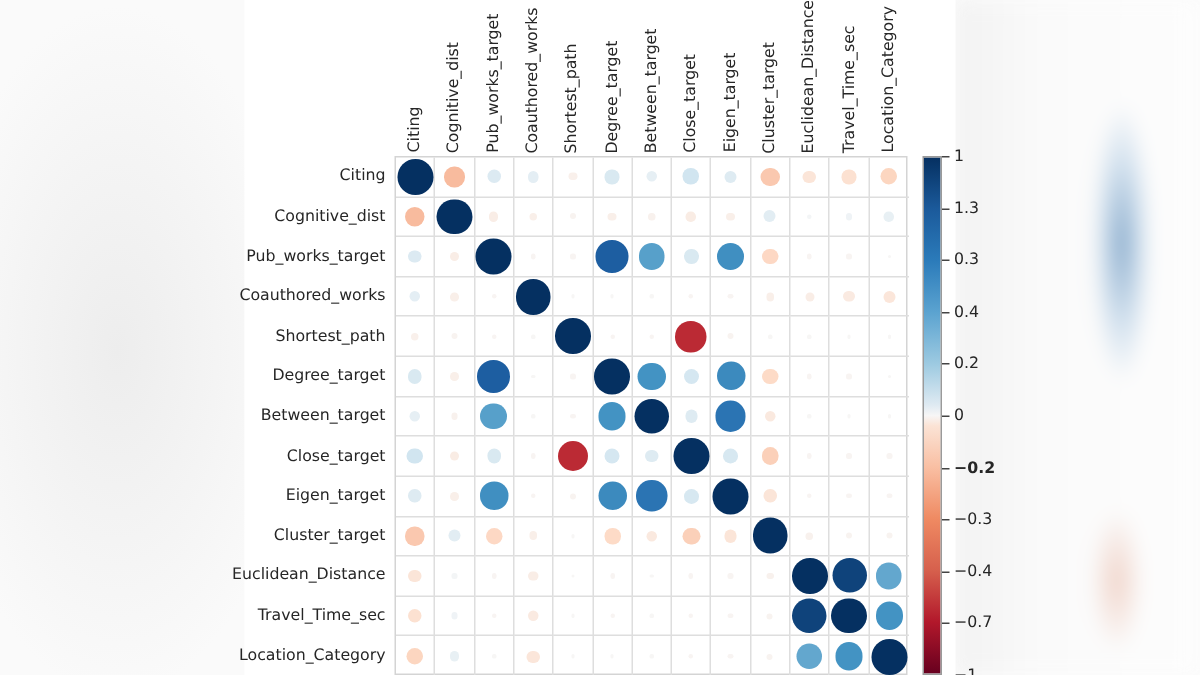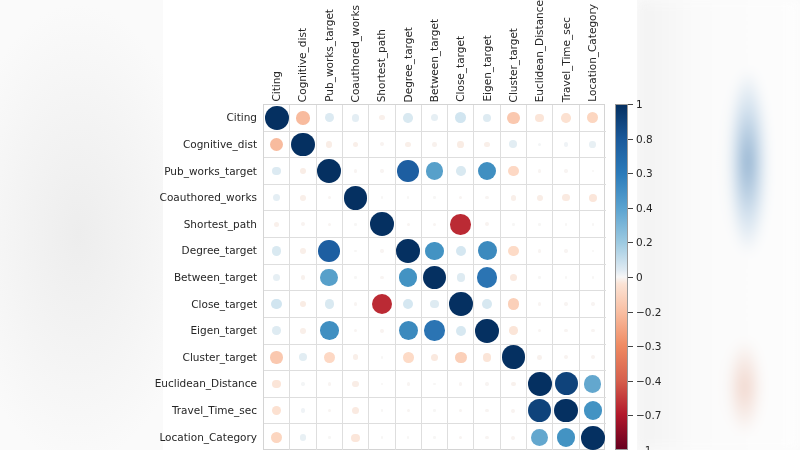--- a/index.html
+++ b/index.html
@@ -744,31 +744,31 @@
         <div class="cell" style="left: 315.692px; top: 319.385px; width: 26.3077px; height: 26.6154px; border-right: none; border-bottom: none;">
           <div class="dot" title="Location_Category × Location_Category = 1.00" style="width: 23.8077px; height: 23.8077px; background: rgb(5, 48, 97);"></div>
         </div>
       </div>
 
     <div id="colorbar-wrap">
       <div id="colorbar"></div>
     <div class="cb-tick" style="top: 0px;"></div>
         <div class="cb-tick-label" style="top: 0px;">1</div>
         <div class="cb-tick" style="top: 34.6px;"></div>
-        <div class="cb-tick-label" style="top: 34.6px;">0.8</div>
+        <div class="cb-tick-label" style="top: 34.6px;">1.3</div>
         <div class="cb-tick" style="top: 69.2px;"></div>
         <div class="cb-tick-label" style="top: 69.2px;">0.3</div>
         <div class="cb-tick" style="top: 103.8px;"></div>
         <div class="cb-tick-label" style="top: 103.8px;">0.4</div>
         <div class="cb-tick" style="top: 138.4px;"></div>
         <div class="cb-tick-label" style="top: 138.4px;">0.2</div>
         <div class="cb-tick" style="top: 173px;"></div>
         <div class="cb-tick-label" style="top: 173px;">0</div>
         <div class="cb-tick" style="top: 207.6px;"></div>
-        <div class="cb-tick-label" style="top: 207.6px;">−0.2</div>
+        <div class="cb-tick-label" style="top: 207.6px; font-weight: bold;">−0.2</div>
         <div class="cb-tick" style="top: 242.2px;"></div>
         <div class="cb-tick-label" style="top: 242.2px;">−0.3</div>
         <div class="cb-tick" style="top: 276.8px;"></div>
         <div class="cb-tick-label" style="top: 276.8px;">−0.4</div>
         <div class="cb-tick" style="top: 311.4px;"></div>
         <div class="cb-tick-label" style="top: 311.4px;">−0.7</div>
         <div class="cb-tick-label" style="top: 346px;">−1</div>
       </div>
 
   </div>

